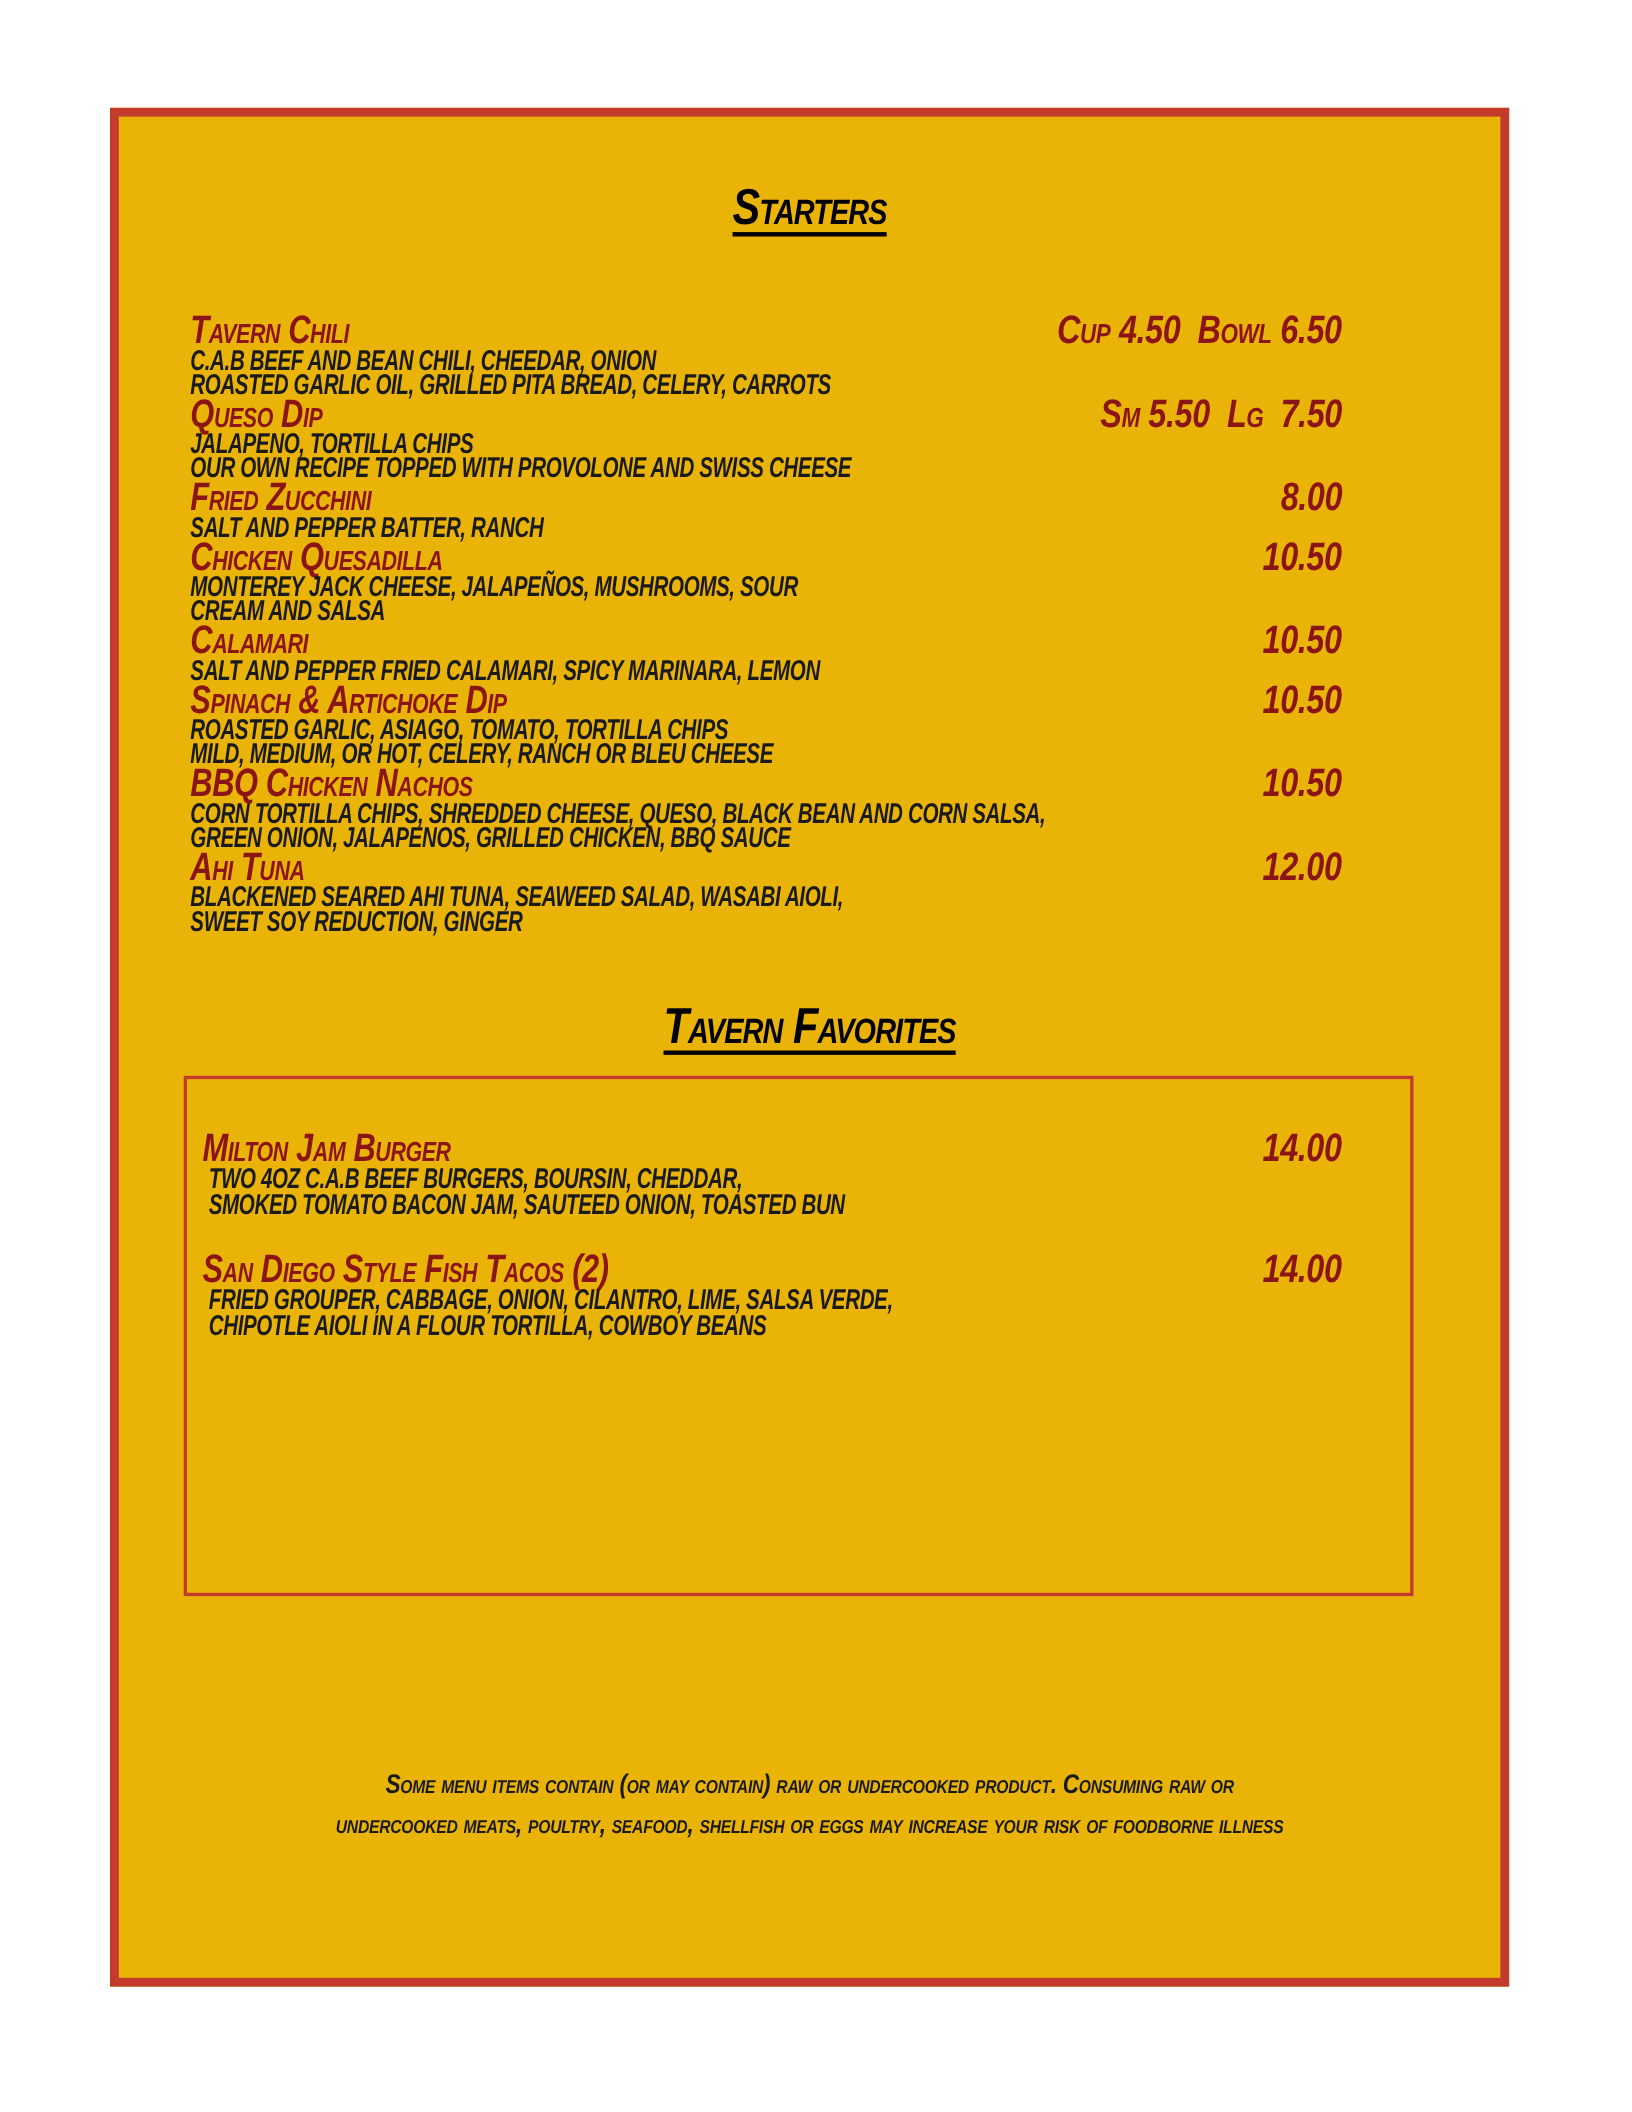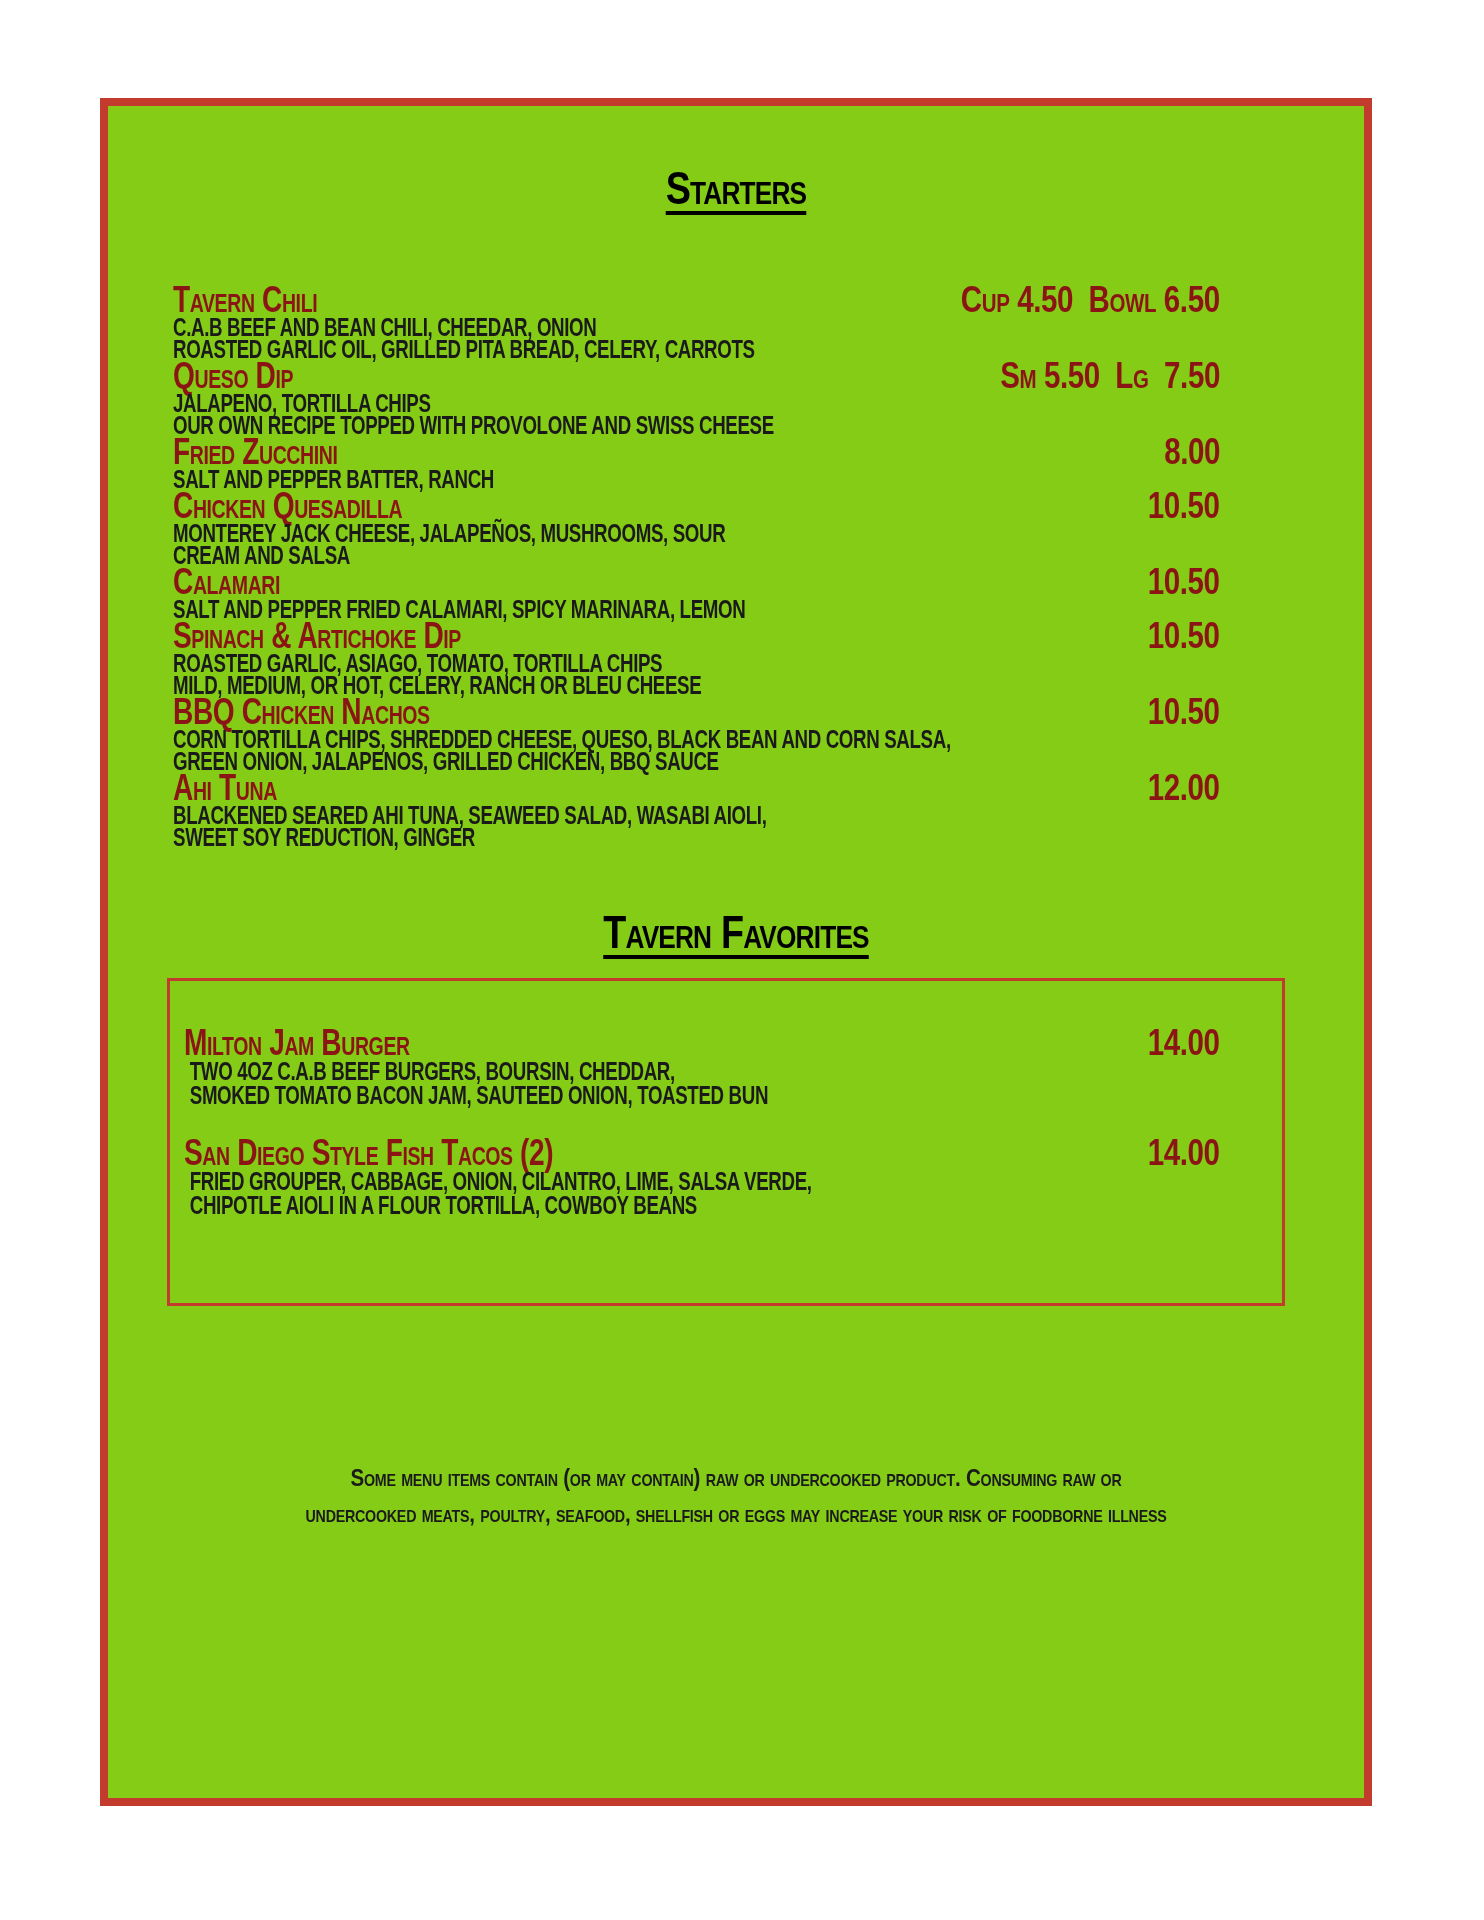--- a/index.html
+++ b/index.html
@@ -4,21 +4,22 @@
 <style>
   html,body{margin:0;padding:0;}
   body{
     width:1484px;height:1920px;background:#ffffff;position:relative;
     font-family:"Liberation Sans", sans-serif;overflow:hidden;
     -webkit-font-smoothing:antialiased;
   }
   .frame{
     position:absolute;left:100px;top:98px;width:1272px;height:1708px;
     border:8px solid var(--border-red,#c23b2c);box-sizing:border-box;
-    background:#84cc16;
+    background:#eab308;
+    font-style:italic;
   }
   .section-title{
     margin:0;text-align:center;color:var(--title-black,#000000);
     font-size:46px;line-height:40px;font-weight:bold;
     font-variant:small-caps;letter-spacing:-1px;
     text-decoration:underline;text-decoration-thickness:4px;text-underline-offset:7px;
     transform:scaleX(0.82);transform-origin:center;
   }
   .title-starters{margin-top:62px;}
   .title-favorites{margin-top:64px;}
@@ -34,21 +35,21 @@
     font-variant:small-caps;letter-spacing:-0.5px;white-space:nowrap;
     display:inline-block;transform:scaleX(0.82);transform-origin:right center;
   }
   .idesc{
     font-size:26px;line-height:22px;font-weight:bold;color:var(--text-black,#1a1a1a);
     letter-spacing:-0.5px;white-space:nowrap;
     transform:scaleX(0.72);transform-origin:left center;
   }
   .accent{color:var(--item-red,#8b1414);}
   .favbox{
-    margin:26px auto 0 59px;width:1118px;height:328px;box-sizing:border-box;
+    margin:26px auto 0 59px;width:1118px;height:473px;box-sizing:border-box;
     border:3px solid var(--border-red,#c23b2c);
     padding:46px 62px 0 14px;
   }
   .fav-item .idesc{padding-left:8px;line-height:24px;}
   .fav-item + .fav-item{margin-top:30px;}
   .footer{
     margin-top:154px;text-align:center;color:var(--text-black,#1a1a1a);
     font-size:24.5px;line-height:36px;font-weight:bold;
     font-variant:small-caps;letter-spacing:-0.3px;
     transform:scaleX(0.84);transform-origin:center;

